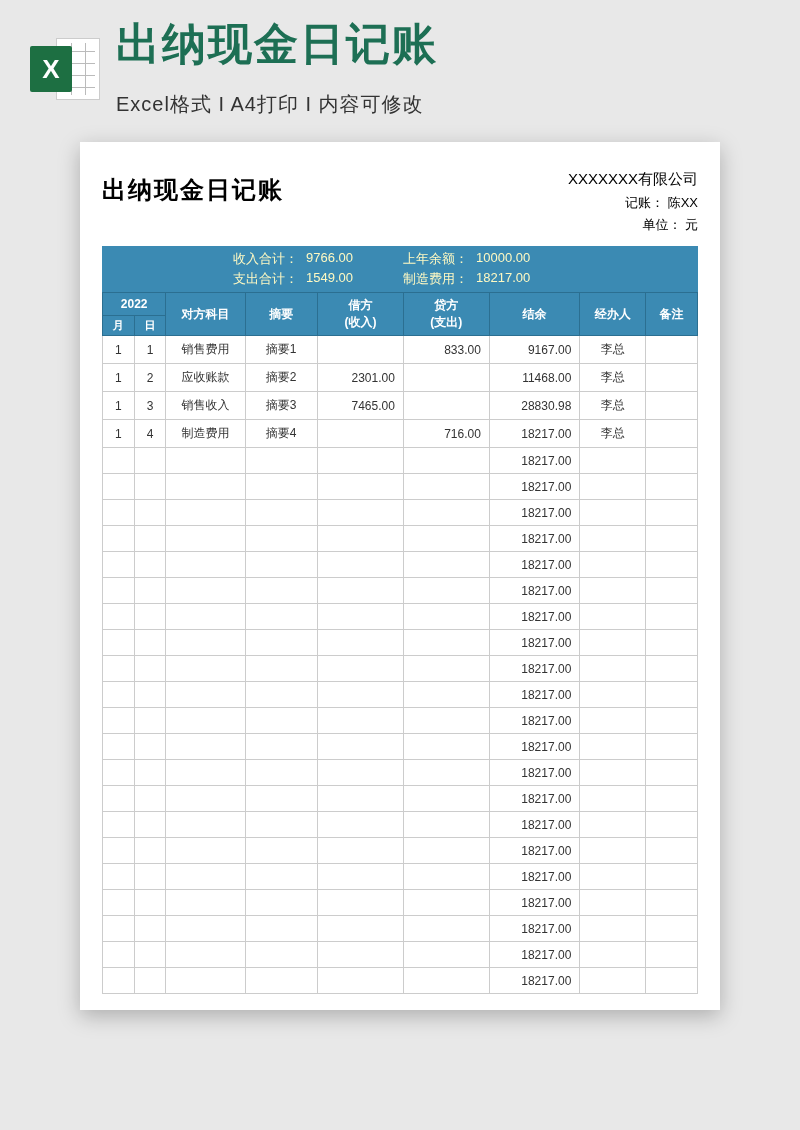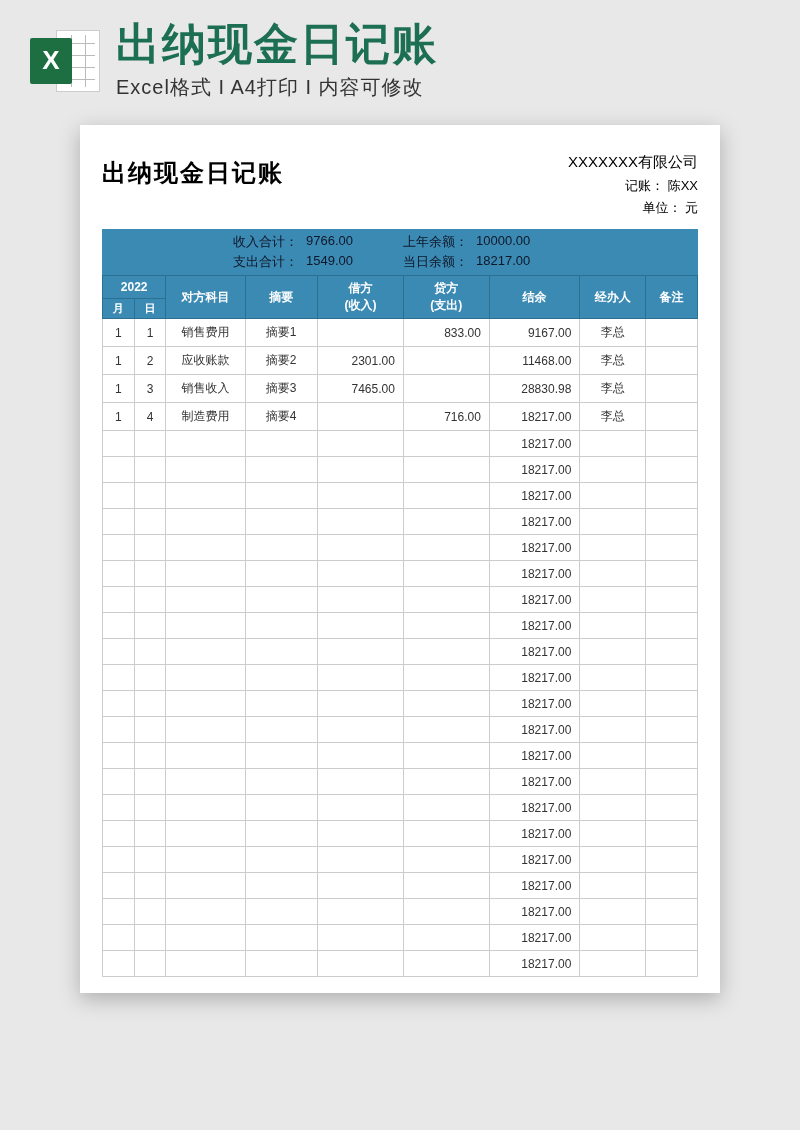--- a/index.html
+++ b/index.html
@@ -59,21 +59,21 @@
   .big-title {
     color: #1d6f54;
     font-size: 44px;
     font-weight: 800;
     letter-spacing: 2px;
     line-height: 1.1;
   }
   .sub-title {
     color: #333;
     font-size: 20px;
-    margin-top: 6px;
+    margin-top: 23px;
     letter-spacing: 1px;
   }
   .page {
     background: #fff;
     width: 640px;
     margin: 12px auto 0 auto;
     box-shadow: 0 6px 20px rgba(0,0,0,0.25);
     padding: 24px 22px 16px 22px;
   }
   .doc-header {
@@ -89,21 +89,21 @@
     padding-top: 8px;
   }
   .doc-meta {
     text-align: right;
     font-size: 13px;
     line-height: 1.7;
   }
   .doc-meta .company { font-weight: 400; font-size: 15px; }
   .summary-bar {
     background: #3b8ab3;
-    color: #0f172a;
+    color: #fef9c3;
     font-size: 13px;
     display: grid;
     grid-template-columns: 120px 80px 80px 90px 80px 1fr;
     padding: 3px 0;
   }
   .summary-bar div { padding: 1px 4px; text-align: left; }
   .summary-bar .lbl { text-align: right; }
   table {
     width: 100%;
     border-collapse: collapse;
@@ -169,21 +169,21 @@
   <div class="summary-bar">
     <div></div>
     <div class="lbl">收入合计：</div>
     <div>9766.00</div>
     <div class="lbl">上年余额：</div>
     <div>10000.00</div>
     <div></div>
     <div></div>
     <div class="lbl">支出合计：</div>
     <div>1549.00</div>
-    <div class="lbl">当日余额：</div>
+    <div class="lbl">制造费用：</div>
     <div>18217.00</div>
     <div></div>
   </div>
 
   <table>
     <colgroup>
       <col style="width:28px">
         <col style="width:28px">
       <col style="width:70px">
         <col style="width:64px">

